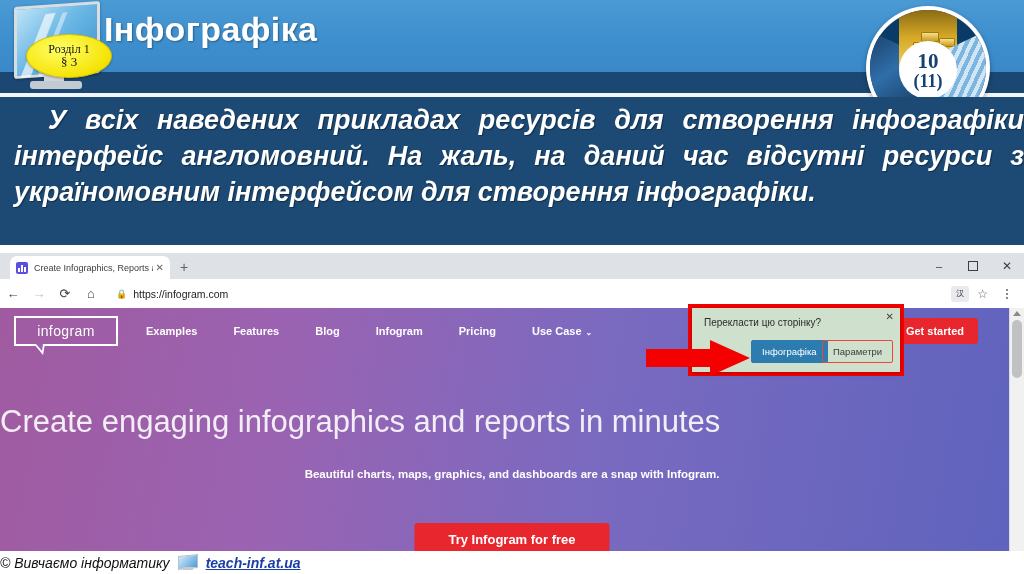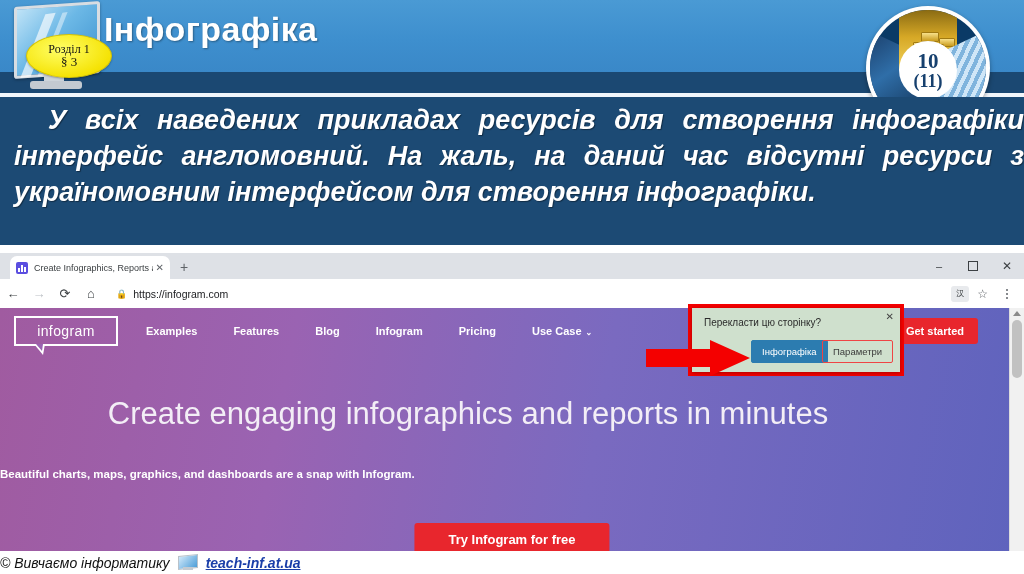--- a/index.html
+++ b/index.html
@@ -206,25 +206,25 @@
     white-space:nowrap;
   }
   .navlink .chev{font-size:8px;margin-left:4px;}
   .get-started{
     position:absolute;right:46px;top:10px;
     background:#e8262d;color:#ffffff;font-size:11px;font-weight:bold;
     padding:7px 14px;border:none;border-radius:3px;cursor:pointer;
     font-family:"Liberation Sans", sans-serif;
   }
   .hero-h1{
-    position:absolute;left:0;top:88px;width:936px;text-align:center;
+    position:absolute;left:0;top:96px;width:936px;text-align:left;
     color:#f3eef6;font-size:31px;font-weight:normal;
   }
   .hero-sub{
-    position:absolute;left:0;top:160px;width:1024px;text-align:left;
+    position:absolute;left:0;top:160px;width:1024px;text-align:center;
     color:#ffffff;font-size:11.5px;font-weight:bold;
   }
   .cta{
     position:absolute;left:50%;top:215px;transform:translateX(-50%);
     background:#e8262d;color:#ffffff;font-size:13px;font-weight:bold;
     padding:9px 34px;border:none;border-radius:3px;cursor:pointer;
     font-family:"Liberation Sans", sans-serif;
   }
 
   

